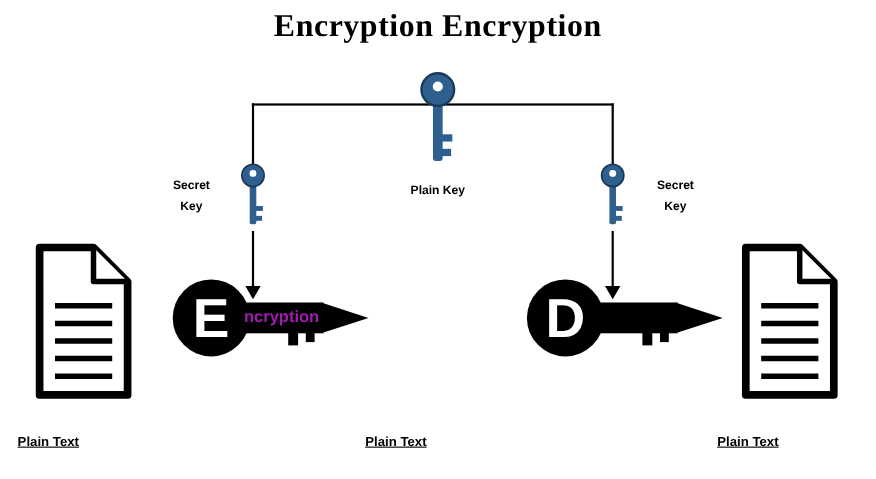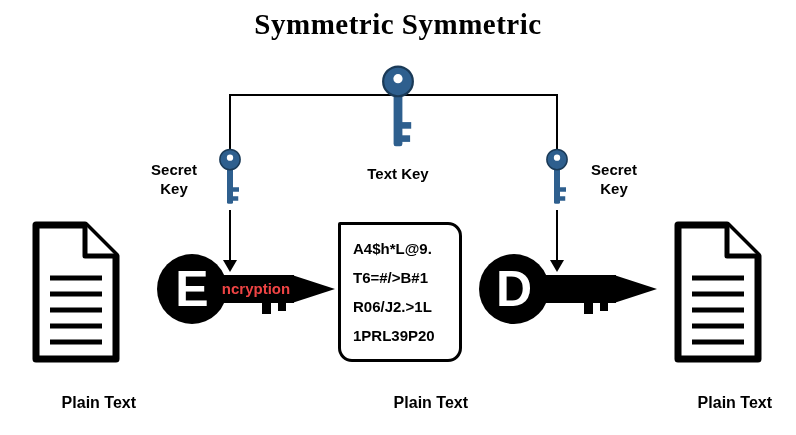--- a/index.html
+++ b/index.html
@@ -23,21 +23,21 @@
   .vline{position:absolute;top:94px;width:2px;height:56px;background:var(--ink,#000);}
   .vleft{left:229px}.vright{left:556px}
   
   .key{position:absolute;}
   .key svg{display:block;width:100%;height:100%;}
   .key-top{left:376px;top:64px;width:44px;height:92px;}
   .key-small{width:30px;height:62px;}
   .key-left{left:215px;top:148px;}
   .key-right{left:542px;top:148px;}
   
-  .label{position:absolute;font-weight:700;font-size:15px;text-align:center;line-height:19px;}
+  .label{position:absolute;font-weight:700;font-size:11px;text-align:center;line-height:19px;}
   .same-key{left:348px;top:164px;width:100px;}
   .secret-left{left:138px;top:160px;width:72px;}
   .secret-right{left:578px;top:160px;width:72px;}
   .lbl-line{display:block;}
   
   .arrow{position:absolute;width:16px;height:64px;}
   .arrow-left{left:222px;top:210px;}
   .arrow-right{left:549px;top:210px;}
   .arrow .shaft{position:absolute;left:7px;top:0;width:2px;height:52px;background:var(--ink,#000);}
   .arrow .head{position:absolute;left:1px;top:50px;width:0;height:0;
@@ -50,58 +50,58 @@
   .doc-right{left:668px;top:218px;}
   
   .proc{position:absolute;width:180px;height:74px;}
   .proc svg{position:absolute;left:0;top:0;width:100%;height:100%;}
   .proc .initial{
     position:absolute;left:0;top:1px;width:72px;height:72px;line-height:72px;
     text-align:center;font-size:50px;font-weight:700;color:#fff;
   }
   .proc .rest{
     position:absolute;left:62px;top:23px;width:76px;height:28px;line-height:28px;
-    text-align:center;font-size:15px;font-weight:700;color:#ef4444;white-space:nowrap;
+    text-align:center;font-size:15px;font-weight:700;color:#a21caf;white-space:nowrap;
   }
   .enc{left:156px;top:252px;}
   .dec{left:478px;top:252px;}
   
   .cipher{
     position:absolute;left:338px;top:222px;width:124px;height:140px;box-sizing:border-box;
     border:3px solid var(--ink,#000);border-radius:2px 14px 14px 14px;background:#fff;
     padding:9px 0 0 12px;
   }
   .cipher-line{font-size:15px;font-weight:700;line-height:29px;white-space:nowrap;}
   
-  .bottom-label{position:absolute;top:394px;font-size:16px;font-weight:700;text-align:right;}
+  .bottom-label{position:absolute;top:394px;font-size:12px;font-weight:700;text-align:left;text-decoration:underline;}
   .bl-left{left:16px;width:120px;}
   .bl-center{left:332px;width:136px;}
   .bl-right{left:652px;width:120px;}
 </style>
 </head>
 <body>
 
 <div class="canvas">
 
-  <h1 class="title">Symmetric Symmetric</h1>
+  <h1 class="title">Encryption Encryption</h1>
 
   <div class="hline"></div>
   <div class="vline vleft"></div>
   <div class="vline vright"></div>
 
   <div class="key key-top">
     <svg viewBox="0 0 40 82" aria-hidden="true">
       <rect x="16" y="24" width="8" height="50" rx="2" fill="var(--key-fill)"></rect>
       <rect x="22" y="52" width="10" height="6" fill="var(--key-fill)"></rect>
       <rect x="22" y="64" width="9" height="6" fill="var(--key-fill)"></rect>
       <circle cx="20" cy="15" r="13.5" fill="var(--key-fill)" stroke="var(--key-stroke)" stroke-width="2"></circle>
       <circle cx="20" cy="12.5" r="4.2" fill="#ffffff"></circle>
     </svg>
   </div>
-  <div class="label same-key">Text Key</div>
+  <div class="label same-key">Plain Key</div>
 
   <div class="key key-small key-left">
     <svg viewBox="0 0 40 82" aria-hidden="true">
       <rect x="16" y="24" width="8" height="50" rx="2" fill="var(--key-fill)"></rect>
       <rect x="22" y="52" width="10" height="6" fill="var(--key-fill)"></rect>
       <rect x="22" y="64" width="9" height="6" fill="var(--key-fill)"></rect>
       <circle cx="20" cy="15" r="13.5" fill="var(--key-fill)" stroke="var(--key-stroke)" stroke-width="2"></circle>
       <circle cx="20" cy="12.5" r="4.2" fill="#ffffff"></circle>
     </svg>
   </div>
@@ -152,26 +152,20 @@
       <rect x="60" y="23" width="78" height="28" fill="var(--ink)"></rect>
       <polygon points="136,23 179,37 136,51" fill="var(--ink)"></polygon>
       <rect x="106" y="50" width="9" height="12" fill="var(--ink)"></rect>
       <rect x="122" y="50" width="8" height="9" fill="var(--ink)"></rect>
       <circle cx="36" cy="37" r="35" fill="var(--ink)"></circle>
     </svg>
     <span class="initial">E</span>
     <span class="rest">ncryption</span>
   </div>
 
-  <div class="cipher">
-    <div class="cipher-line">A4$h*L@9.</div>
-    <div class="cipher-line">T6=#/&gt;B#1</div>
-    <div class="cipher-line">R06/J2.&gt;1L</div>
-    <div class="cipher-line">1PRL39P20</div>
-  </div>
 
   <div class="proc dec">
     <svg viewBox="0 0 180 74" aria-hidden="true">
       <rect x="60" y="23" width="78" height="28" fill="var(--ink)"></rect>
       <polygon points="136,23 179,37 136,51" fill="var(--ink)"></polygon>
       <rect x="106" y="50" width="9" height="12" fill="var(--ink)"></rect>
       <rect x="122" y="50" width="8" height="9" fill="var(--ink)"></rect>
       <circle cx="36" cy="37" r="35" fill="var(--ink)"></circle>
     </svg>
     <span class="initial">D</span>

